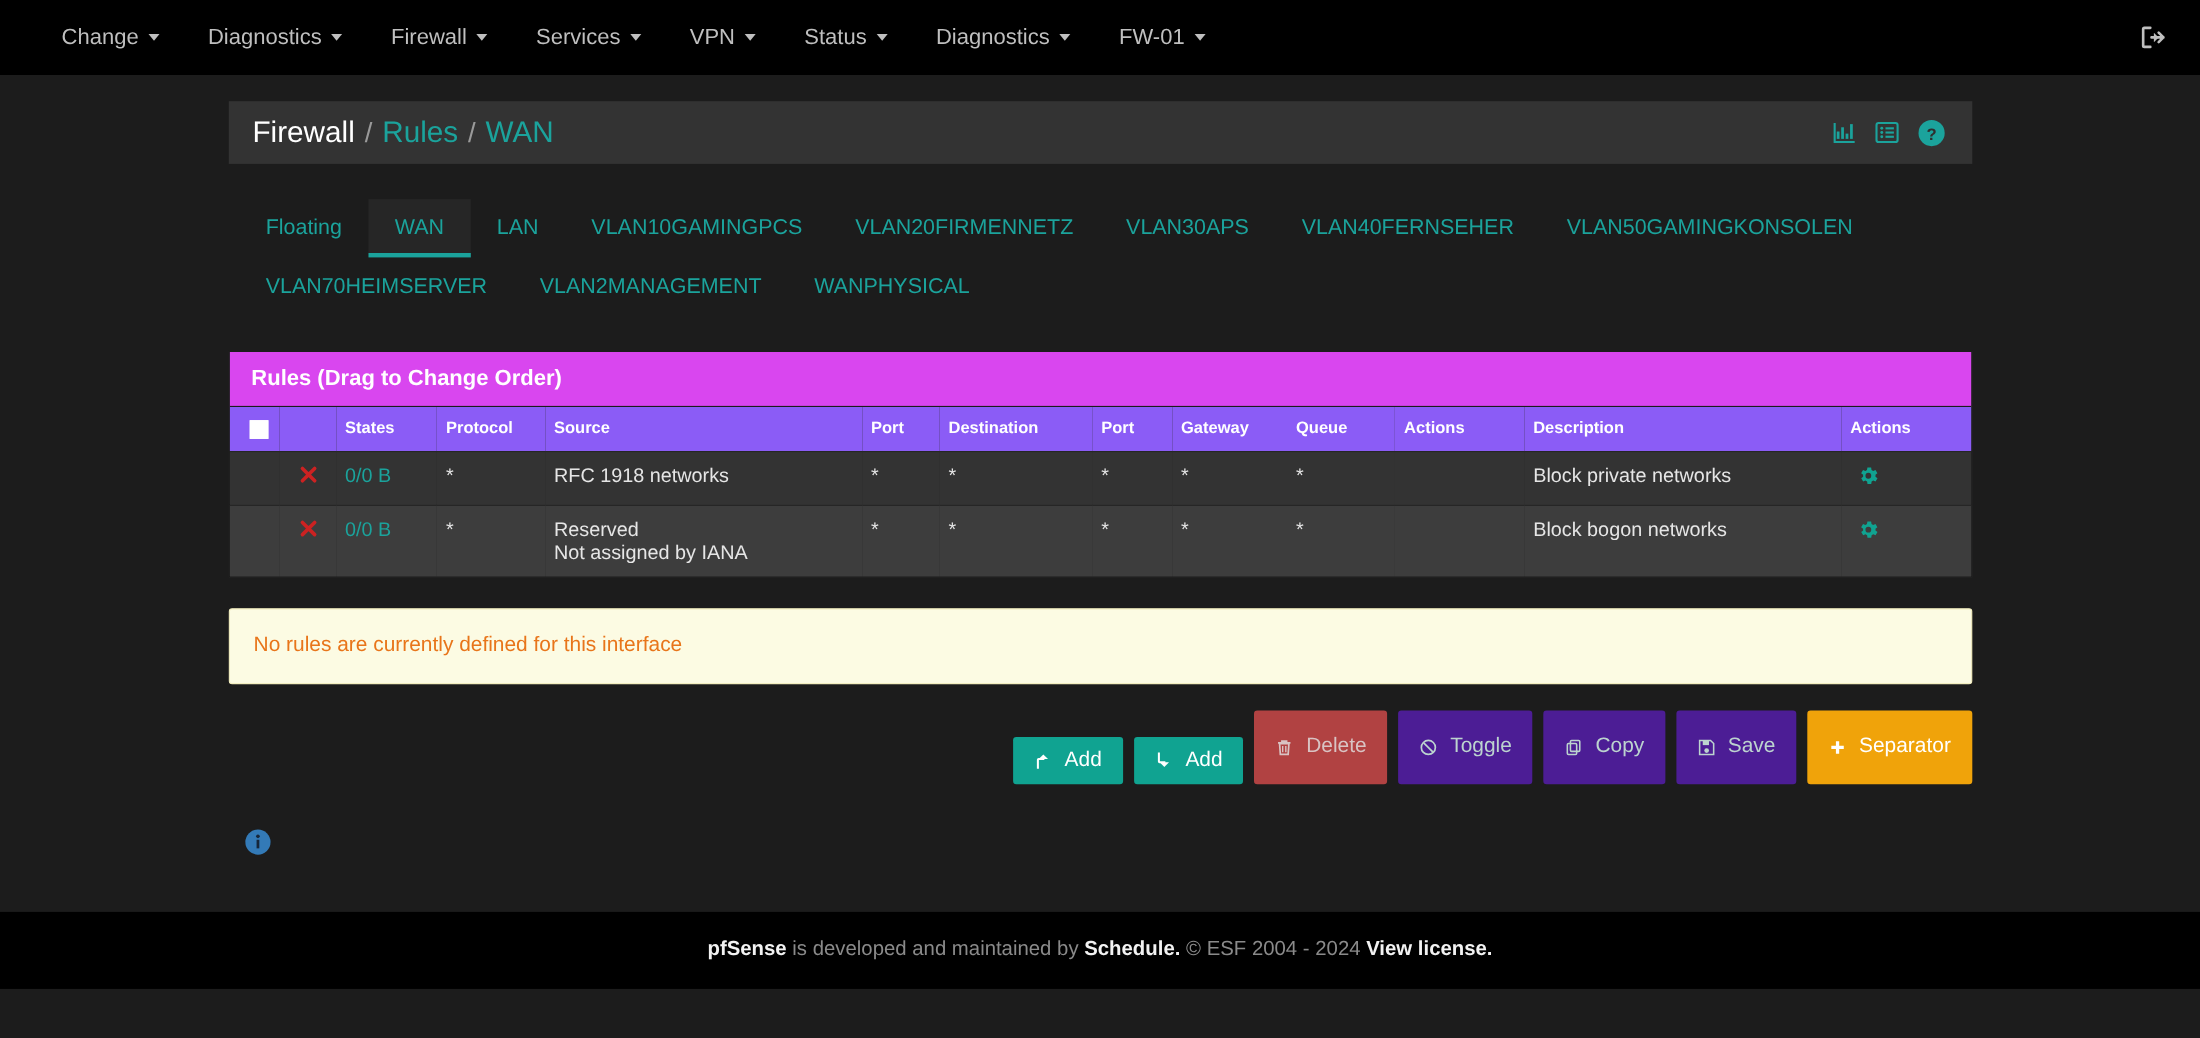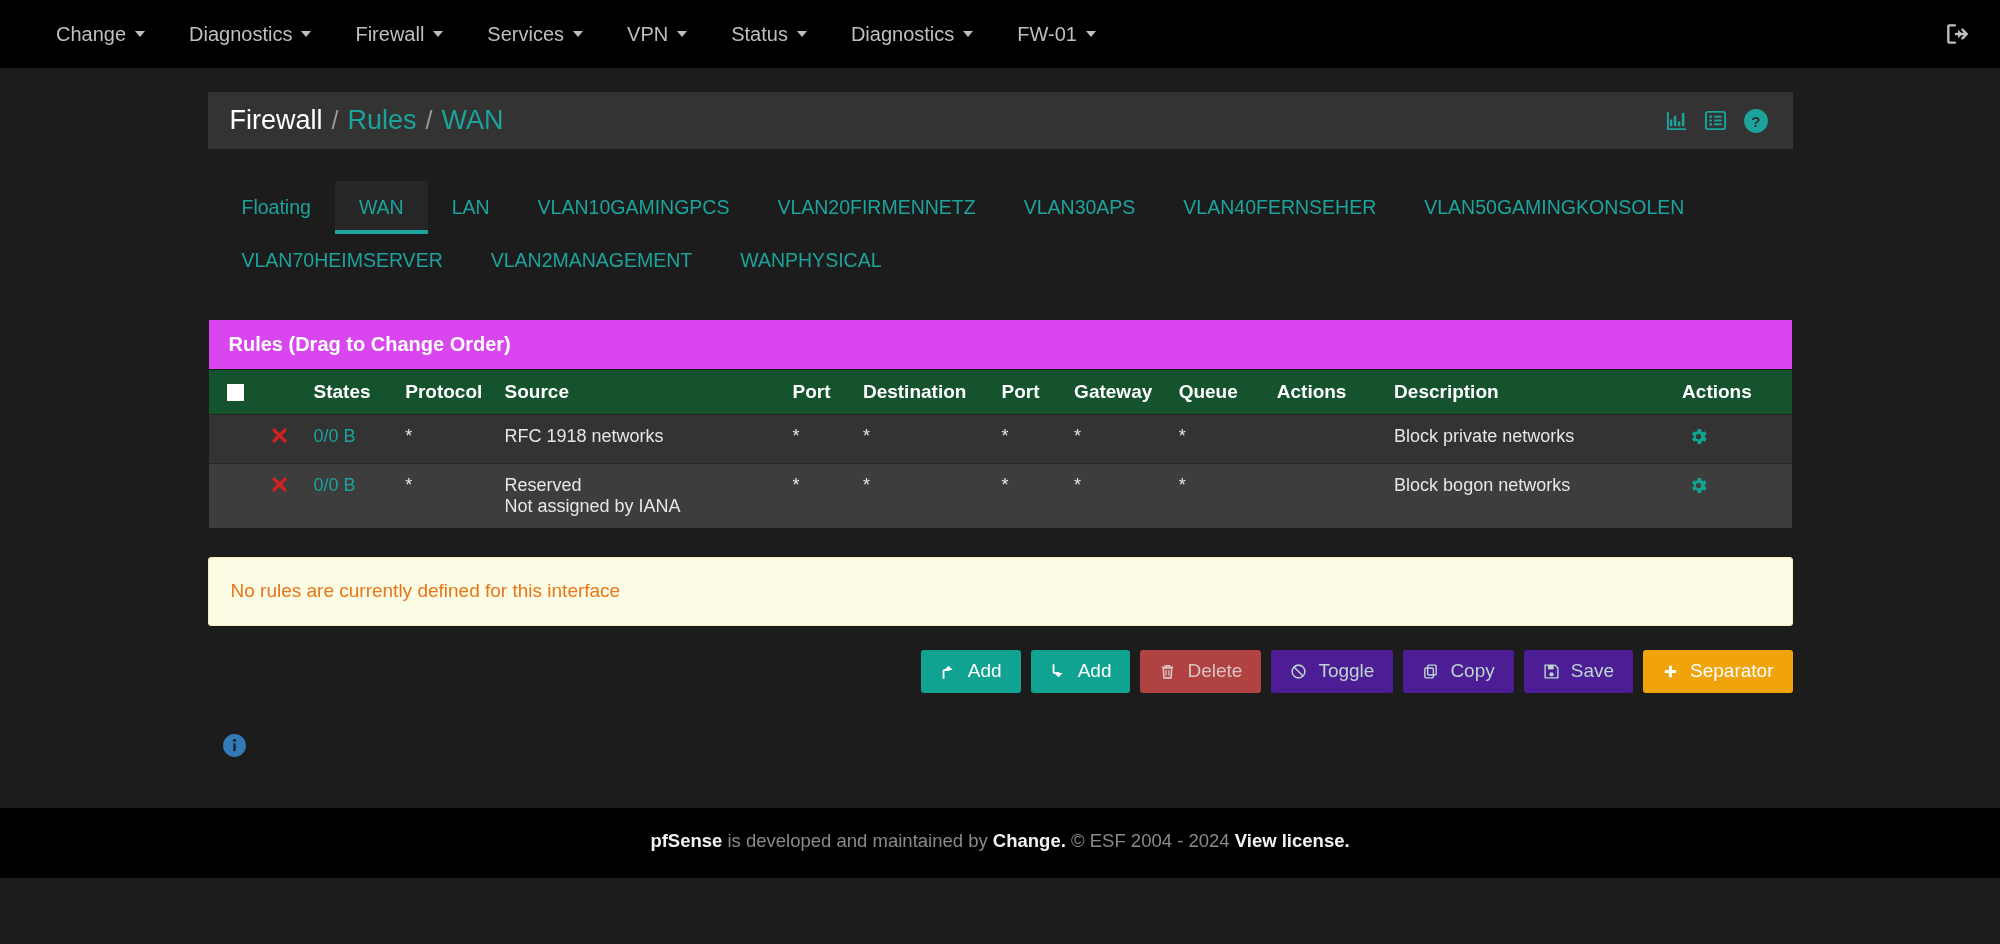--- a/index.html
+++ b/index.html
@@ -142,26 +142,26 @@
     font-weight: bold;
     border-bottom: 1px solid #1c1c1c;
   }
 
   table.rules {
     width: 100%;
     border-collapse: collapse;
     font-size: 18px;
   }
   table.rules thead th {
-    background: #14532d;
+    background: #8b5cf6;
     color: #fff;
     font-weight: bold;
     text-align: left;
     padding: 11px 8px;
-    font-size: 19px;
+    font-size: 15px;
     white-space: nowrap;
   }
   table.rules tbody td {
     padding: 11px 8px;
     color: #e6e6e6;
     vertical-align: top;
     border-top: 1px solid #262626;
   }
   tr.row-a td { background: #333333; }
   tr.row-b td { background: #3d3d3d; }
@@ -216,21 +216,21 @@
     align-items: center;
     gap: 11px;
     padding: 10px 19px;
     border: none;
     border-radius: 3px;
     font-size: 19px;
     cursor: pointer;
     font-family: "Liberation Sans", sans-serif;
     line-height: 1.2;
   }
-  .btn-success { background: #10a391; color: #ffffff; }
+  .btn-success { background: #10a391; color: #ffffff; margin-top: 24px; }
   .btn-danger  { background: #b14242; color: #d9c3c3; }
   .btn-muted   { background: #4c1d95; color: #bcd3cf; }
   .btn-warning { background: #f0a30a; color: #ffffff; }
 
   
   .infoline { margin-top: 40px; padding-left: 14px; }
 
   
   .footer {
     margin-top: 46px;
@@ -493,15 +493,15 @@
           <circle cx="12" cy="12" r="11" fill="#337ab7"></circle>
           <rect x="10.8" y="10" width="2.4" height="7.5" fill="#16273a"></rect>
           <circle cx="12" cy="7" r="1.6" fill="#16273a"></circle>
         </svg>
       </span>
     </div>
 
   </div>
 
   <div class="footer">
-    <b>pfSense</b><span> is developed and maintained by </span><b>Change.</b><span> © ESF 2004 - 2024 </span><a>View license.</a>
+    <b>pfSense</b><span> is developed and maintained by </span><b>Schedule.</b><span> © ESF 2004 - 2024 </span><a>View license.</a>
   </div>
 </div>
 
 </body></html>

